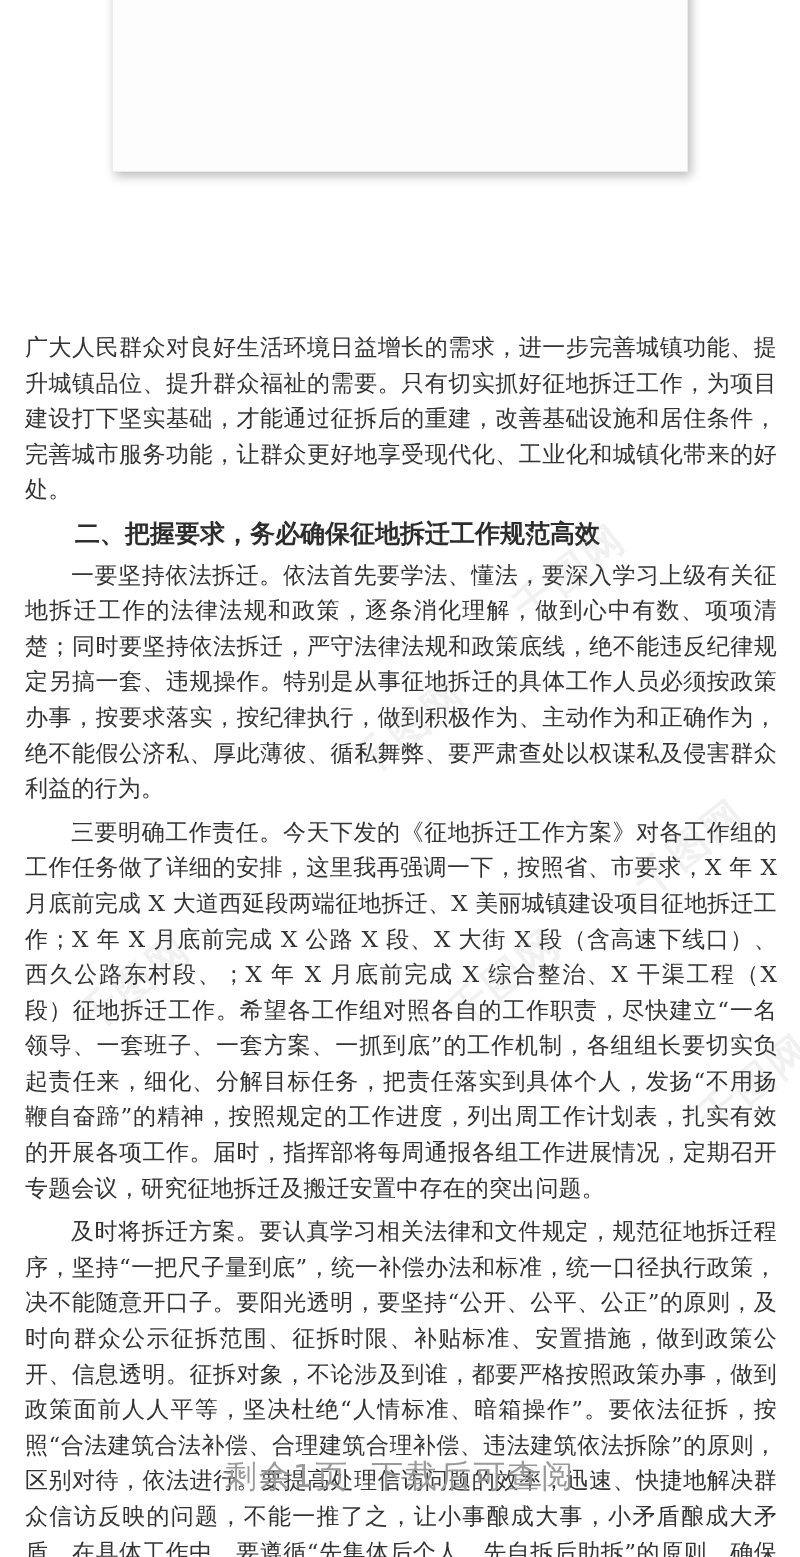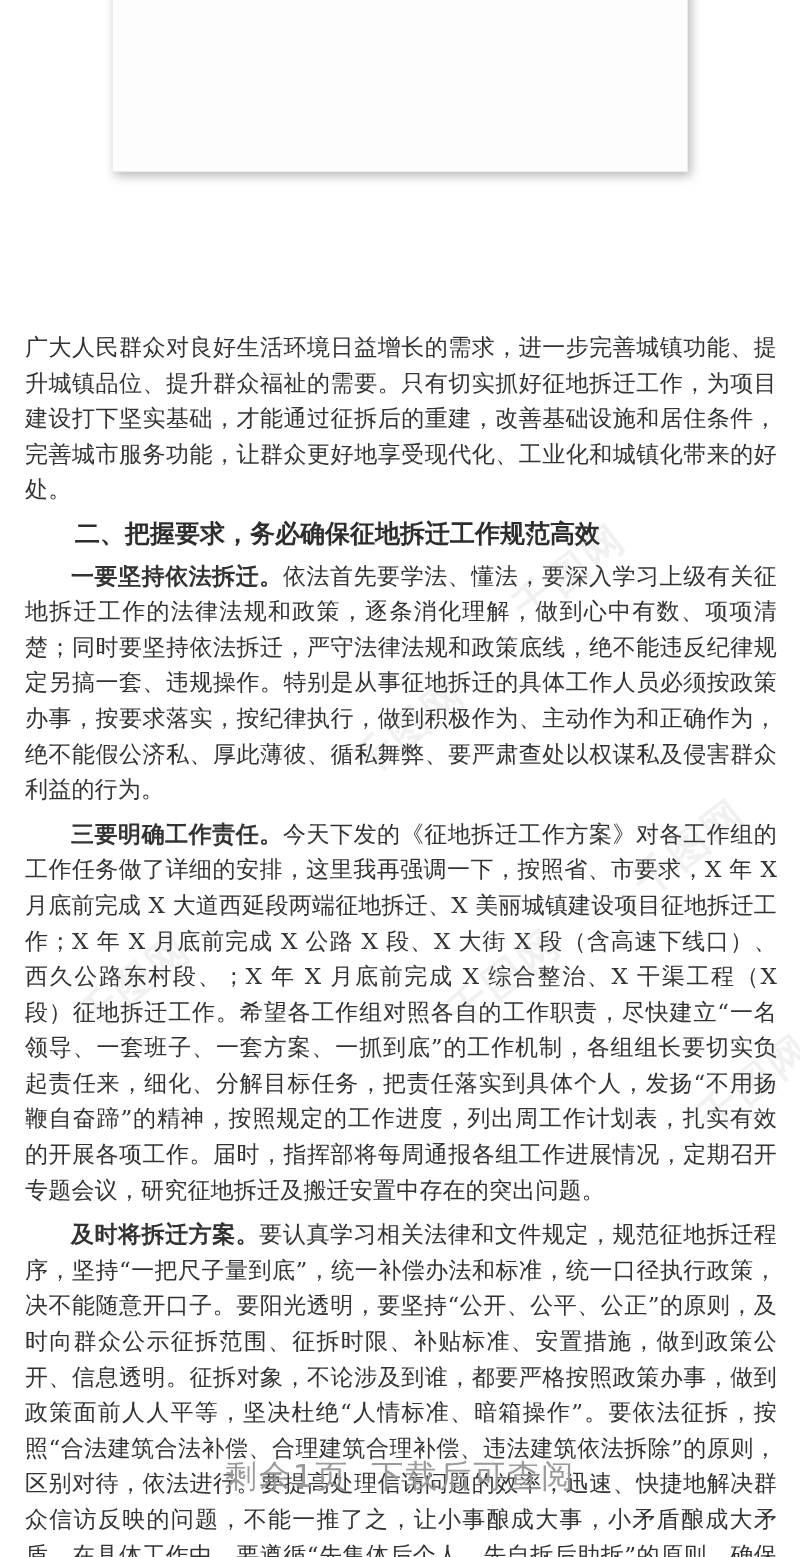--- a/index.html
+++ b/index.html
@@ -42,21 +42,21 @@
     font-size: 23px;
     line-height: 35.6px;
     text-align: justify;
     text-justify: inter-ideograph;
     margin: 0 0 8px 0;
     color: #333333;
     letter-spacing: 0.2px;
     filter: blur(0.12px);
   }
   .para.indent { text-indent: 2em; }
-  .para .lead { font-weight: bold; }
+  .para .lead { font-weight: normal; }
   .heading {
     font-size: 25px;
     line-height: 35.6px;
     font-weight: bold;
     text-indent: 2em;
     margin: 6px 0 6px 0;
     color: #2d2d2d;
     filter: blur(0.12px);
   }
 

